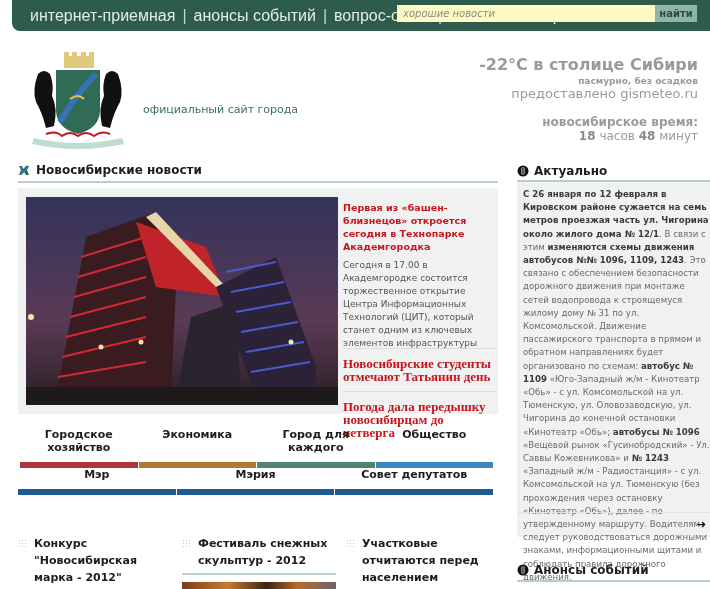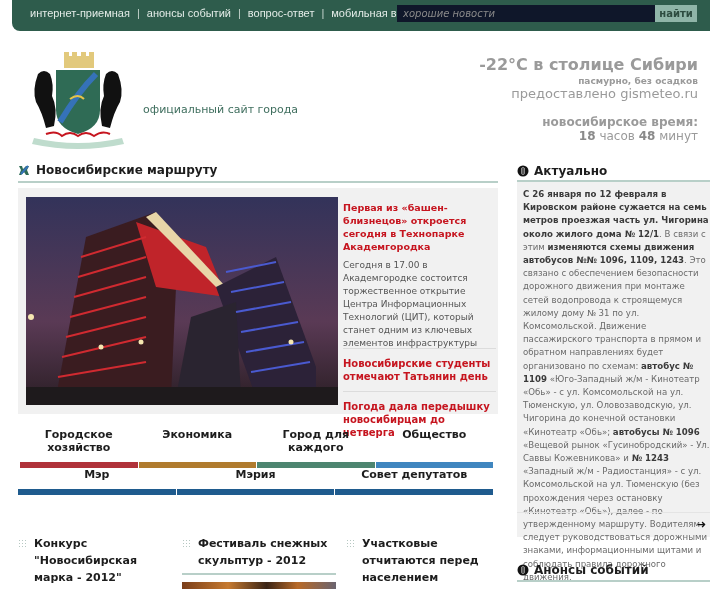--- a/index.html
+++ b/index.html
@@ -1,25 +1,25 @@
 <!DOCTYPE html>
 <html><head>
 <meta charset="utf-8">
 <style>
   * { box-sizing: border-box; margin: 0; padding: 0; }
   html, body { width: 710px; height: 589px; overflow: hidden; background: #ffffff; font-family: "DejaVu Sans", sans-serif; color: #222; }
   .page { position: relative; width: 710px; height: 589px; }
 
   
   .topbar { position: absolute; left: 12px; top: 0; width: 698px; height: 31px; background: #2e5c4c; border-radius: 0 0 0 8px; }
-  .topnav { position: absolute; left: 18px; top: 7px; display: flex; align-items: center; font-family: "Liberation Sans", sans-serif; font-size: 11px; color: #e4ece8; }
+  .topnav { position: absolute; left: 18px; top: 7px; display: flex; align-items: center; font-family: "Liberation Sans", sans-serif; font-size: 16px; color: #e4ece8; }
   .topnav a { color: #e4ece8; text-decoration: none; }
   .topnav .sep { margin: 0 7px; color: #c7d6cf; }
   .search { position: absolute; left: 385px; top: 5px; width: 313px; height: 17px; display: flex; }
-  .search input { width: 258px; height: 17px; border: none; outline: none; background: #0f172a; font-family: "DejaVu Sans", sans-serif; font-style: italic; font-size: 10px; padding: 0 6px; color: #777; }
+  .search input { width: 258px; height: 17px; border: none; outline: none; background: #fef9c3; font-family: "DejaVu Sans", sans-serif; font-style: italic; font-size: 10px; padding: 0 6px; color: #777; }
   .search input::placeholder { color: #8a8a8a; }
   .search button { width: 42px; height: 17px; border: none; background: #8fb5a8; color: #2d4c40; font-family: "DejaVu Sans", sans-serif; font-weight: bold; font-size: 10px; }
 
   
   .logo { position: absolute; left: 24px; top: 52px; width: 108px; height: 100px; }
   .site-title { position: absolute; left: 142px; top: 66px; font-family: "DejaVu Sans", sans-serif; font-size: 25px; color: #1a1a1a; letter-spacing: -0.5px; }
   .site-sub { position: absolute; left: 143px; top: 103px; font-family: "DejaVu Sans", sans-serif; font-size: 11px; color: #3f6e5e; }
   .weather { position: absolute; right: 12px; top: 55px; text-align: right; color: #9a9a9a; font-family: "DejaVu Sans", sans-serif; }
   .weather .temp { font-size: 16px; font-weight: bold; }
   .weather .cond { font-size: 9px; font-weight: bold; margin-top: 2px; }
@@ -31,21 +31,21 @@
   
   .sec-head { position: absolute; font-family: "DejaVu Sans", sans-serif; font-weight: bold; font-size: 12px; color: #1d1d1d; display: flex; align-items: center; gap: 5px; }
   .sec-line { position: absolute; height: 2px; background: #b8cfc8; }
 
   
   .news-box { position: absolute; left: 18px; top: 188px; width: 480px; height: 226px; background: #f1f1f1; }
   .news-img { position: absolute; left: 26px; top: 197px; width: 312px; height: 208px; overflow: hidden; background: #2d2438; }
   .news-right { position: absolute; left: 343px; top: 201px; width: 153px; font-family: "DejaVu Sans", sans-serif; }
   .lead-title { font-size: 9.5px; font-weight: bold; color: #c6151f; line-height: 13px; }
   .lead-text { font-size: 9px; color: #555; line-height: 13px; margin-top: 6px; height: 89px; overflow: hidden; }
-  .news-link { display: block; border-top: 1px solid #dcdcdc; font-size: 10px; font-weight: bold; color: #c6151f; line-height: 13px; padding: 8px 0 8px 0; text-decoration: none; }
+  .news-link { display: block; border-top: 1px solid #dcdcdc; font-size: 13px; font-weight: bold; color: #c6151f; line-height: 13px; padding: 8px 0 8px 0; text-decoration: none; font-family: Liberation Serif, serif; }
 
   
   .cats { position: absolute; left: 20px; top: 428px; width: 474px; display: flex; }
   .cat { flex: 1; text-align: center; font-family: "DejaVu Sans", sans-serif; font-weight: bold; font-size: 11px; color: #1d1d1d; padding-bottom: 8px; border-bottom: 6px solid; margin-right: 1px; cursor: pointer; }
   .cats2 { position: absolute; left: 18px; top: 468px; width: 476px; display: flex; }
   .cat2 { flex: 1; text-align: center; font-family: "DejaVu Sans", sans-serif; font-weight: bold; font-size: 11px; color: #1d1d1d; padding-bottom: 8px; border-bottom: 6px solid #1f5b8e; margin-right: 1px; cursor: pointer; }
 
   
   .feat { position: absolute; top: 535px; width: 154px; font-family: "DejaVu Sans", sans-serif; }
   .feat-head { display: flex; gap: 7px; font-weight: bold; font-size: 11px; color: #1d1d1d; line-height: 17px; padding-bottom: 4px; border-bottom: 2px solid #b8cfc8; }
@@ -113,21 +113,21 @@
       <span>минут</span>
     </div>
   </div>
 
   <div class="sec-head" style="left:18px; top:163px;">
     <svg width="13" height="13" viewBox="0 0 13 13">
       <rect width="13" height="13" fill="#fff"></rect>
       <path d="M1 2 l3 0 l1 3 l3 -3 l3 0 l-2 4 l2 5 l-3 0 l-2 -3 l-3 3 l-2 0 l2 -5z" fill="#2f6b55"></path>
       <path d="M3 10 l7 -8" stroke="#3572b8" stroke-width="2"></path>
     </svg>
-    <span>Новосибирские маршруту</span>
+    <span>Новосибирские новости</span>
   </div>
   <div class="sec-line" style="left:18px; top:181px; width:480px;"></div>
 
   <div class="news-box"></div>
   <svg class="news-img" viewBox="0 0 312 208" preserveAspectRatio="none">
     <defs>
       <linearGradient id="sky" x1="0" y1="0" x2="0" y2="1">
         <stop offset="0" stop-color="#33335a"></stop>
           <stop offset="0.6" stop-color="#5a3a55"></stop>
           <stop offset="1" stop-color="#2a1e24"></stop>

